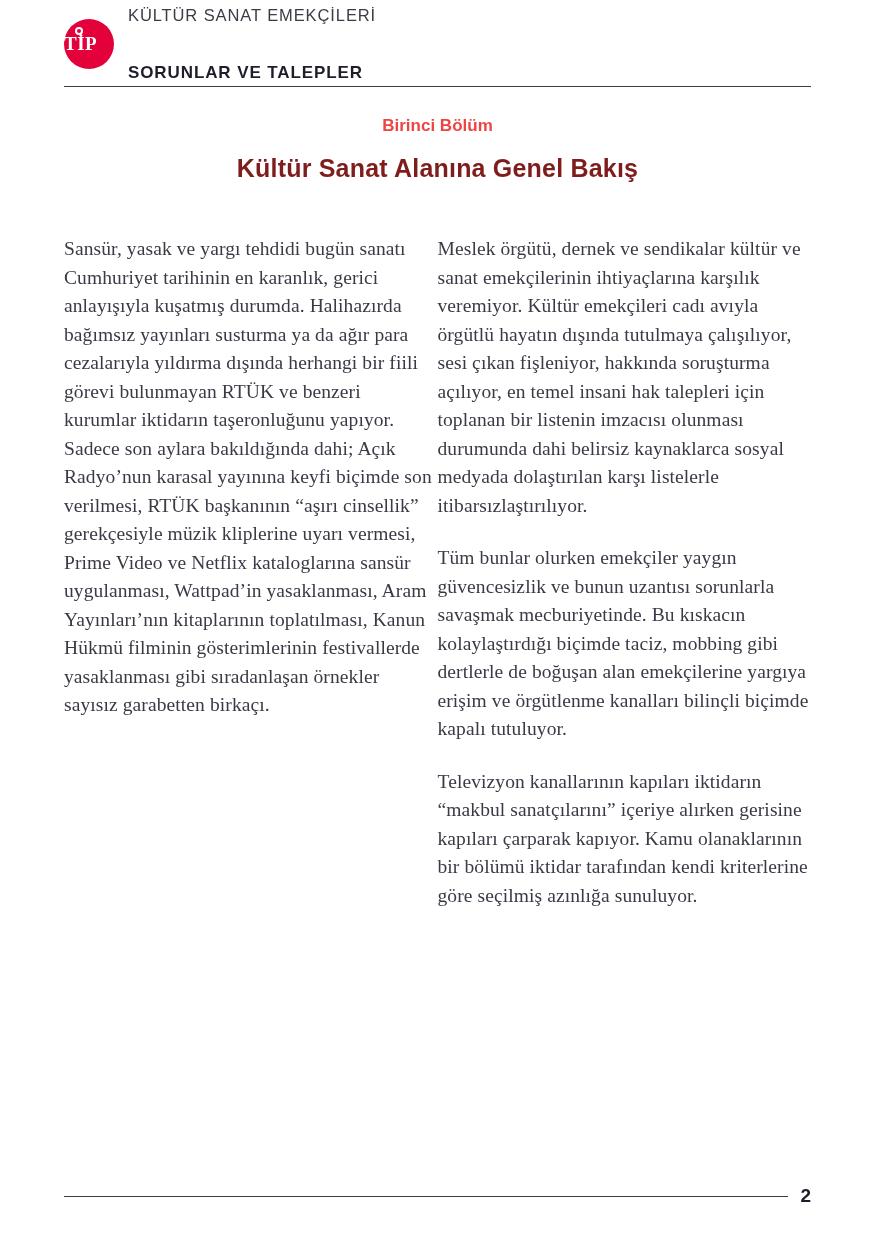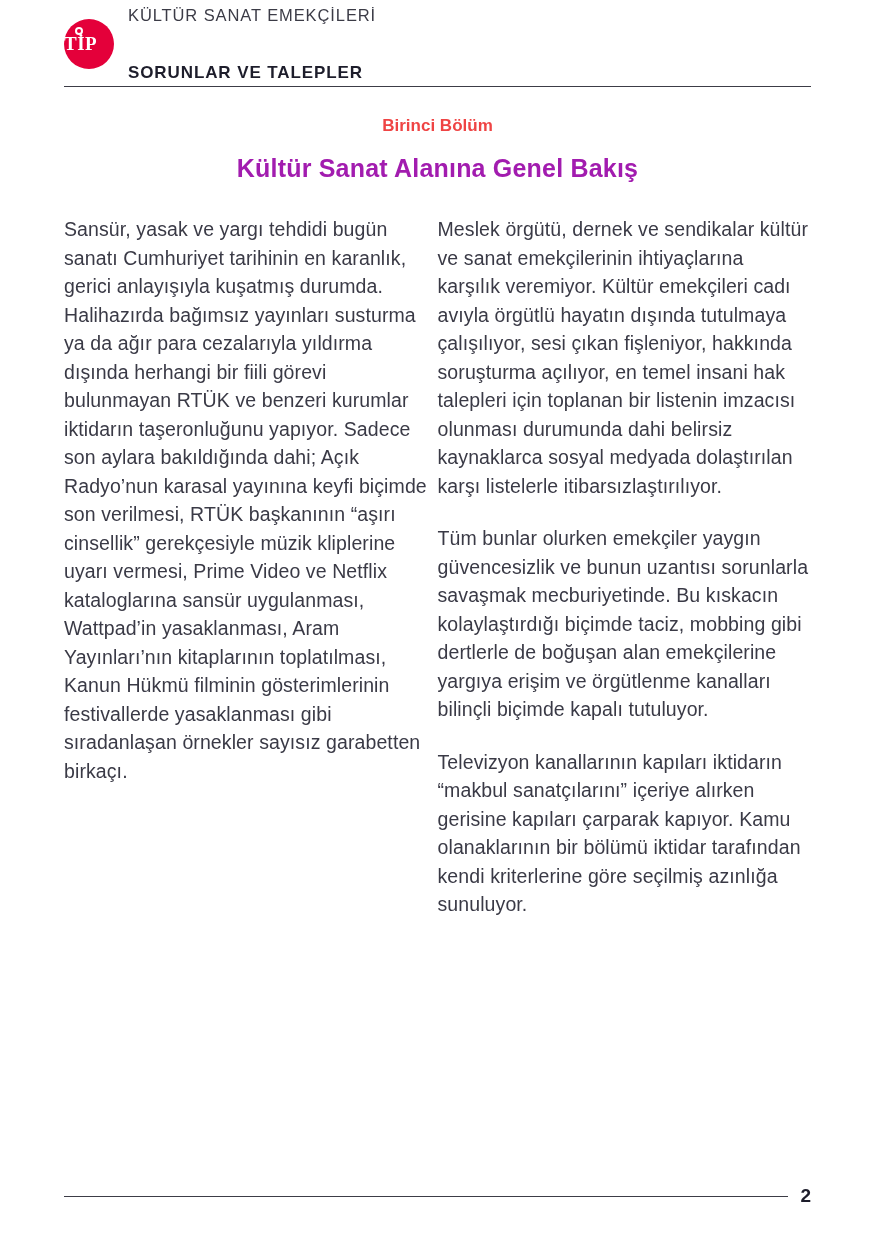--- a/index.html
+++ b/index.html
@@ -90,31 +90,32 @@
   
   .section-kicker {
     text-align: center;
     color: #ef4444;
     font-size: 17px;
     font-weight: bold;
     margin-top: 29px;
   }
   .section-title {
     text-align: center;
-    color: #a21caf;
+    color: #7f1d1d;
     font-size: 25px;
     font-weight: bold;
     margin-top: 18px;
     letter-spacing: 0.2px;
   }
 
   
   .columns {
     display: flex;
-    margin-top: 32px;
+    margin-top: 52px;
+    font-family: Liberation Serif, serif;
   }
   .col {
     flex: 1 1 0;
     min-width: 0;
   }
   .col p {
     margin: 0 0 24px 0;
     font-size: 19.5px;
     line-height: 28.5px;
     color: #3a3a46;

